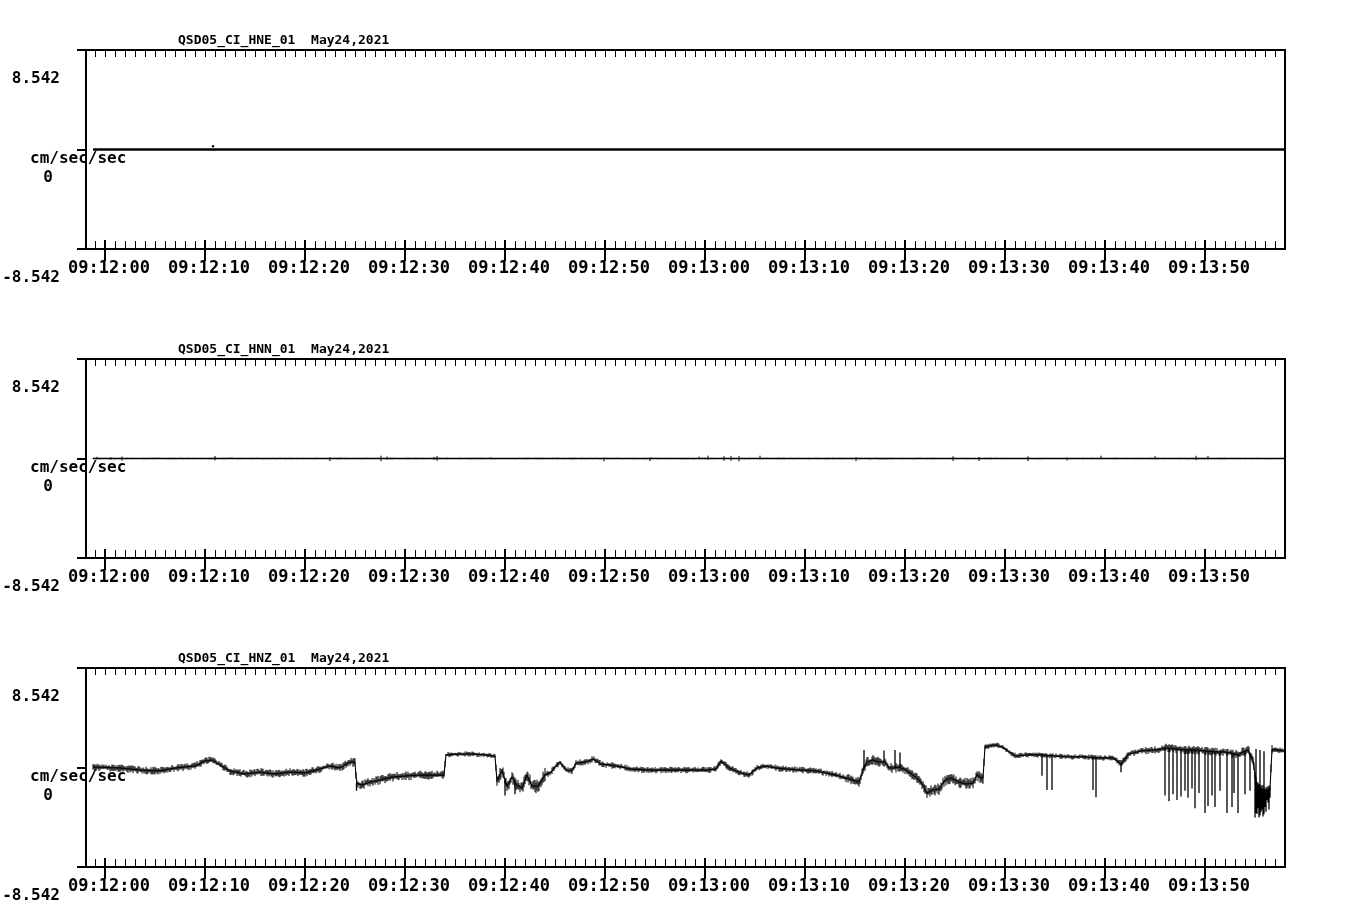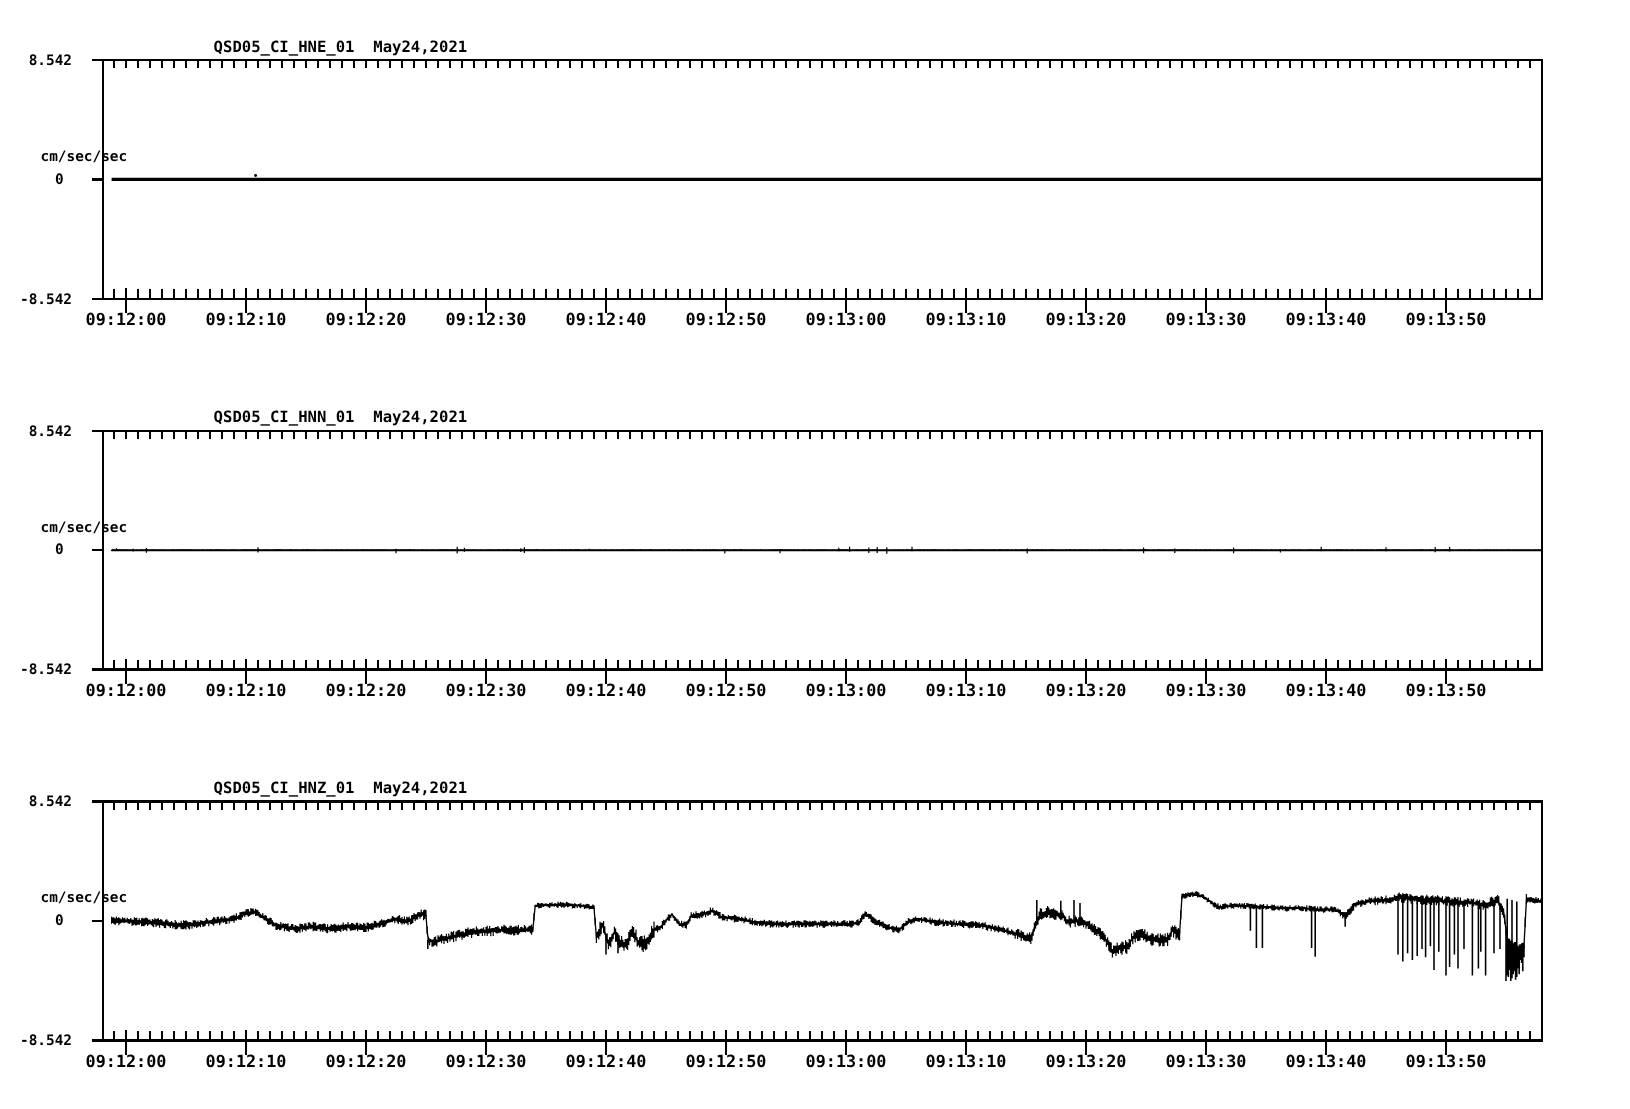--- a/index.html
+++ b/index.html
@@ -1,25 +1,25 @@
 <!DOCTYPE html>
 <html><head>
 <meta charset="utf-8">
 <style>
   html,body{margin:0;padding:0;background:#fff;}
   #page{position:relative;width:1358px;height:924px;background:#ffffff;overflow:hidden;
         font-family:"DejaVu Sans Mono","Liberation Mono",monospace;font-weight:bold;color:#000;}
   #plot-svg{position:absolute;left:0;top:0;}
   .lbl{position:absolute;white-space:pre;line-height:14px;}
   .title{left:178px;font-size:13px;}
-  .ylab{text-align:right;font-size:12px;}
+  .ylab{text-align:right;font-size:16px;margin-top:28px;}
   .ymax,.ymin{left:0;width:60px;}
   .yunit{left:0;width:76px;padding-left:30px;}
   .yzero{left:0;width:53px;}
-  .xtick{position:absolute;width:74px;text-align:center;font-size:14px;line-height:16px;white-space:pre;}
+  .xtick{position:absolute;width:74px;text-align:center;font-size:17px;line-height:16px;white-space:pre;}
 </style>
 </head>
 <body>
 
 <div id="page">
   <svg id="plot-svg" width="1358" height="924">
       <g>
         <path d="M77 50H1286M77 249H1286M86 50V249M1285 50V249M77 149.5H86" stroke="#000000" fill="none" stroke-width="2" shape-rendering="crispEdges"></path>
         <path d="M95 50V57M95 249V241M105 50V57M105 249V241M115 50V57M115 249V241M125 50V57M125 249V241M135 50V57M135 249V241M145 50V57M145 249V241M155 50V57M155 249V241M165 50V57M165 249V241M175 50V57M175 249V241M185 50V57M185 249V241M195 50V57M195 249V241M205 50V57M205 249V241M215 50V57M215 249V241M225 50V57M225 249V241M235 50V57M235 249V241M245 50V57M245 249V241M255 50V57M255 249V241M265 50V57M265 249V241M275 50V57M275 249V241M285 50V57M285 249V241M295 50V57M295 249V241M305 50V57M305 249V241M315 50V57M315 249V241M325 50V57M325 249V241M335 50V57M335 249V241M345 50V57M345 249V241M355 50V57M355 249V241M365 50V57M365 249V241M375 50V57M375 249V241M385 50V57M385 249V241M395 50V57M395 249V241M405 50V57M405 249V241M415 50V57M415 249V241M425 50V57M425 249V241M435 50V57M435 249V241M445 50V57M445 249V241M455 50V57M455 249V241M465 50V57M465 249V241M475 50V57M475 249V241M485 50V57M485 249V241M495 50V57M495 249V241M505 50V57M505 249V241M515 50V57M515 249V241M525 50V57M525 249V241M535 50V57M535 249V241M545 50V57M545 249V241M555 50V57M555 249V241M565 50V57M565 249V241M575 50V57M575 249V241M585 50V57M585 249V241M595 50V57M595 249V241M605 50V57M605 249V241M615 50V57M615 249V241M625 50V57M625 249V241M635 50V57M635 249V241M645 50V57M645 249V241M655 50V57M655 249V241M665 50V57M665 249V241M675 50V57M675 249V241M685 50V57M685 249V241M695 50V57M695 249V241M705 50V57M705 249V241M715 50V57M715 249V241M725 50V57M725 249V241M735 50V57M735 249V241M745 50V57M745 249V241M755 50V57M755 249V241M765 50V57M765 249V241M775 50V57M775 249V241M785 50V57M785 249V241M795 50V57M795 249V241M805 50V57M805 249V241M815 50V57M815 249V241M825 50V57M825 249V241M835 50V57M835 249V241M845 50V57M845 249V241M855 50V57M855 249V241M865 50V57M865 249V241M875 50V57M875 249V241M885 50V57M885 249V241M895 50V57M895 249V241M905 50V57M905 249V241M915 50V57M915 249V241M925 50V57M925 249V241M935 50V57M935 249V241M945 50V57M945 249V241M955 50V57M955 249V241M965 50V57M965 249V241M975 50V57M975 249V241M985 50V57M985 249V241M995 50V57M995 249V241M1005 50V57M1005 249V241M1015 50V57M1015 249V241M1025 50V57M1025 249V241M1035 50V57M1035 249V241M1045 50V57M1045 249V241M1055 50V57M1055 249V241M1065 50V57M1065 249V241M1075 50V57M1075 249V241M1085 50V57M1085 249V241M1095 50V57M1095 249V241M1105 50V57M1105 249V241M1115 50V57M1115 249V241M1125 50V57M1125 249V241M1135 50V57M1135 249V241M1145 50V57M1145 249V241M1155 50V57M1155 249V241M1165 50V57M1165 249V241M1175 50V57M1175 249V241M1185 50V57M1185 249V241M1195 50V57M1195 249V241M1205 50V57M1205 249V241M1215 50V57M1215 249V241M1225 50V57M1225 249V241M1235 50V57M1235 249V241M1245 50V57M1245 249V241M1255 50V57M1255 249V241M1265 50V57M1265 249V241M1275 50V57M1275 249V241" stroke="#000000" fill="none" stroke-width="1" shape-rendering="crispEdges"></path>
         <path d="M105 240V261M205 240V261M305 240V261M405 240V261M505 240V261M605 240V261M705 240V261M805 240V261M905 240V261M1005 240V261M1105 240V261M1205 240V261" stroke="#000000" fill="none" stroke-width="2" shape-rendering="crispEdges"></path>

